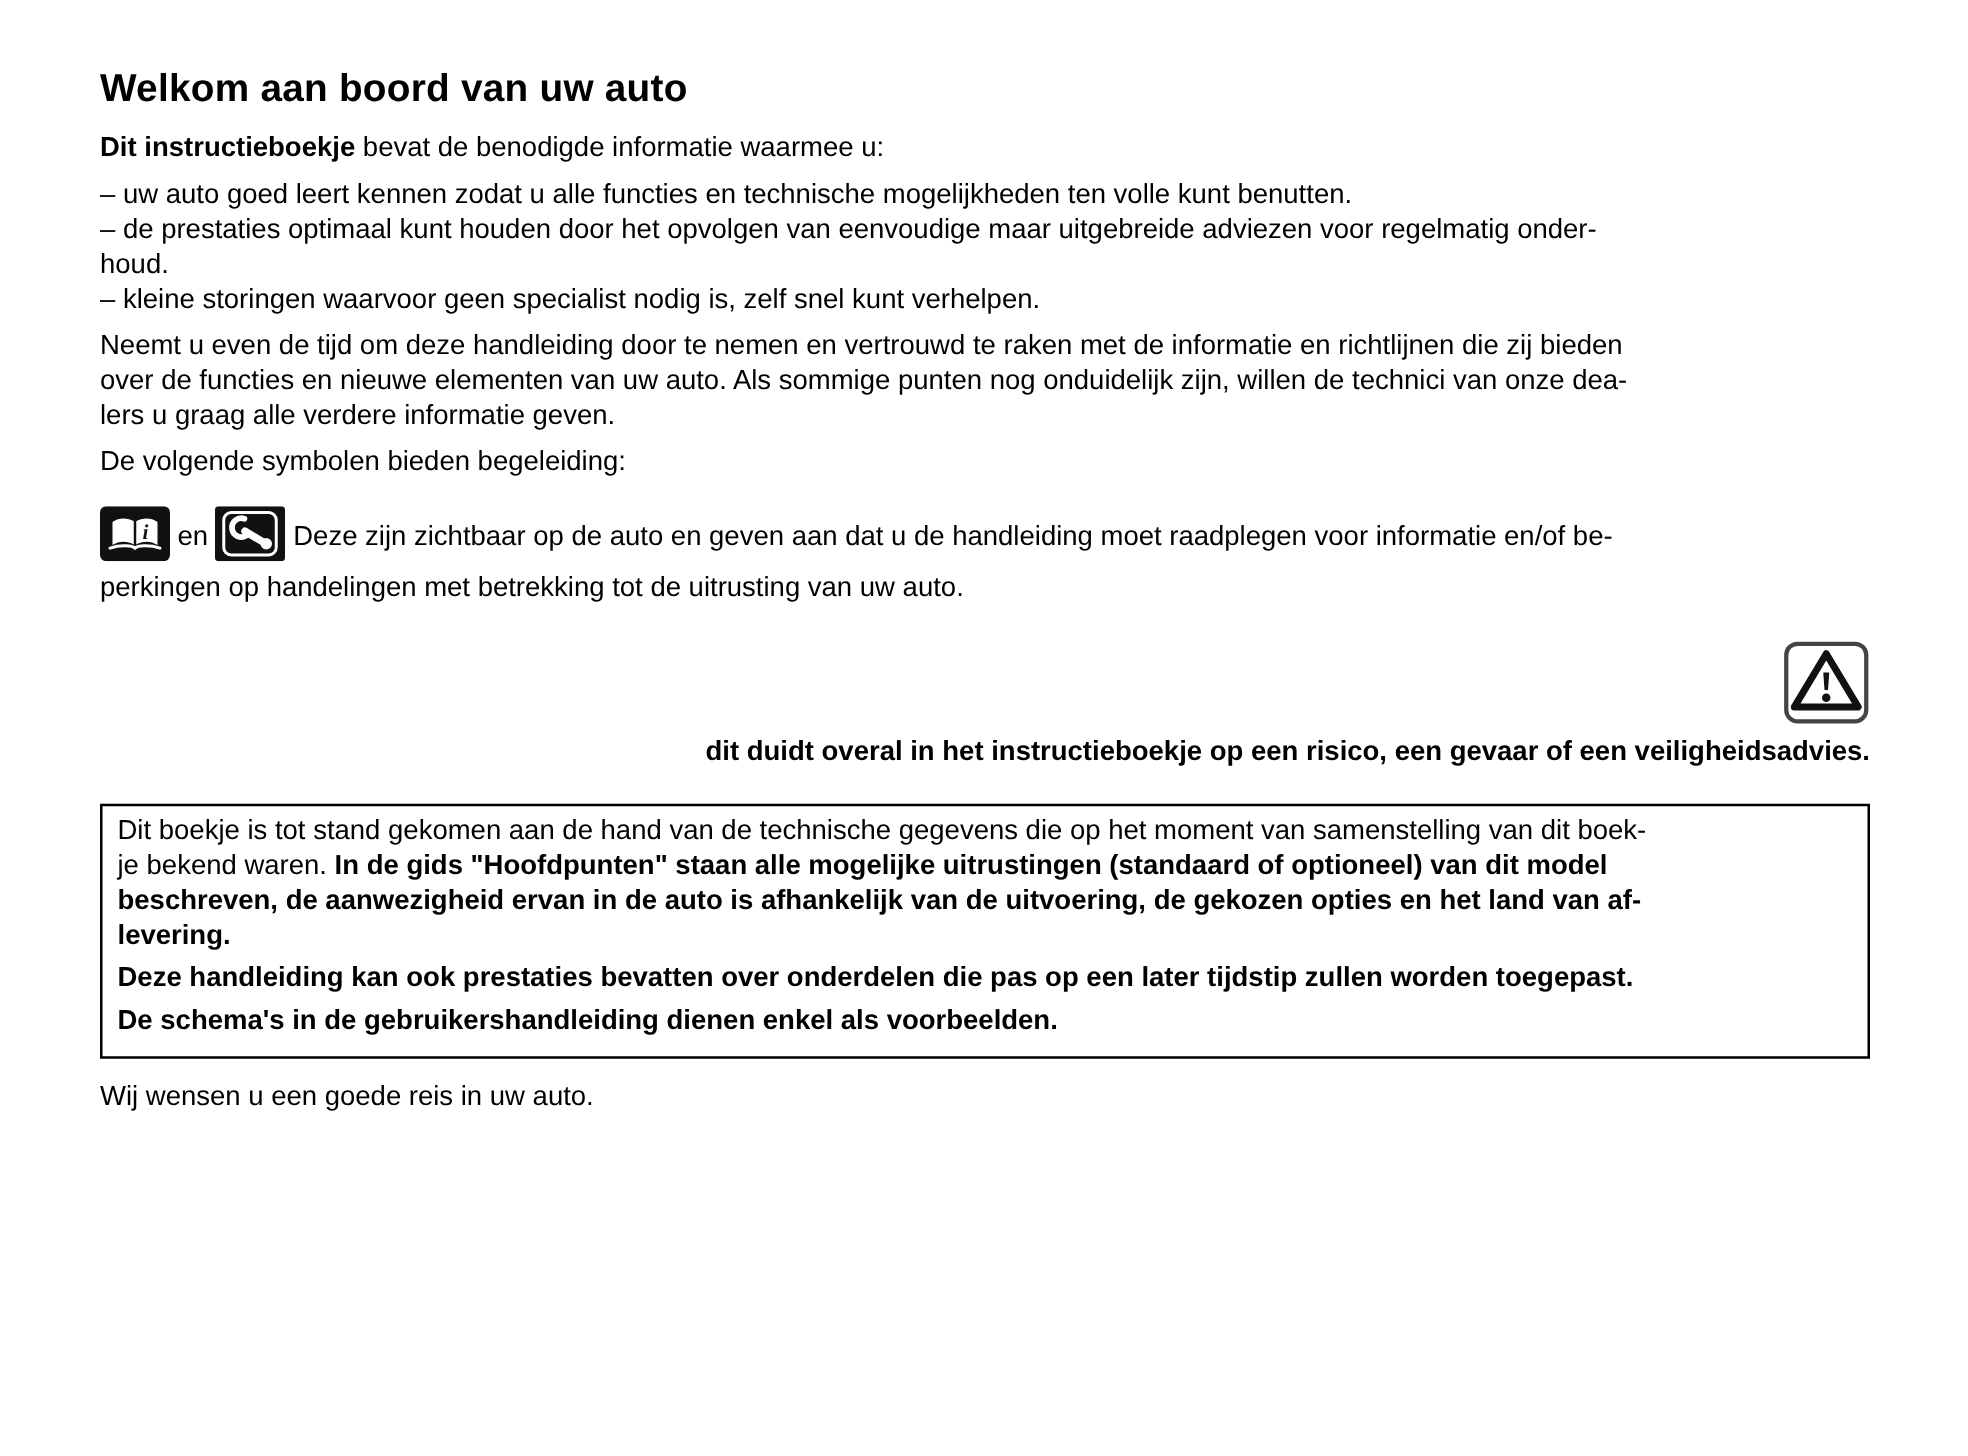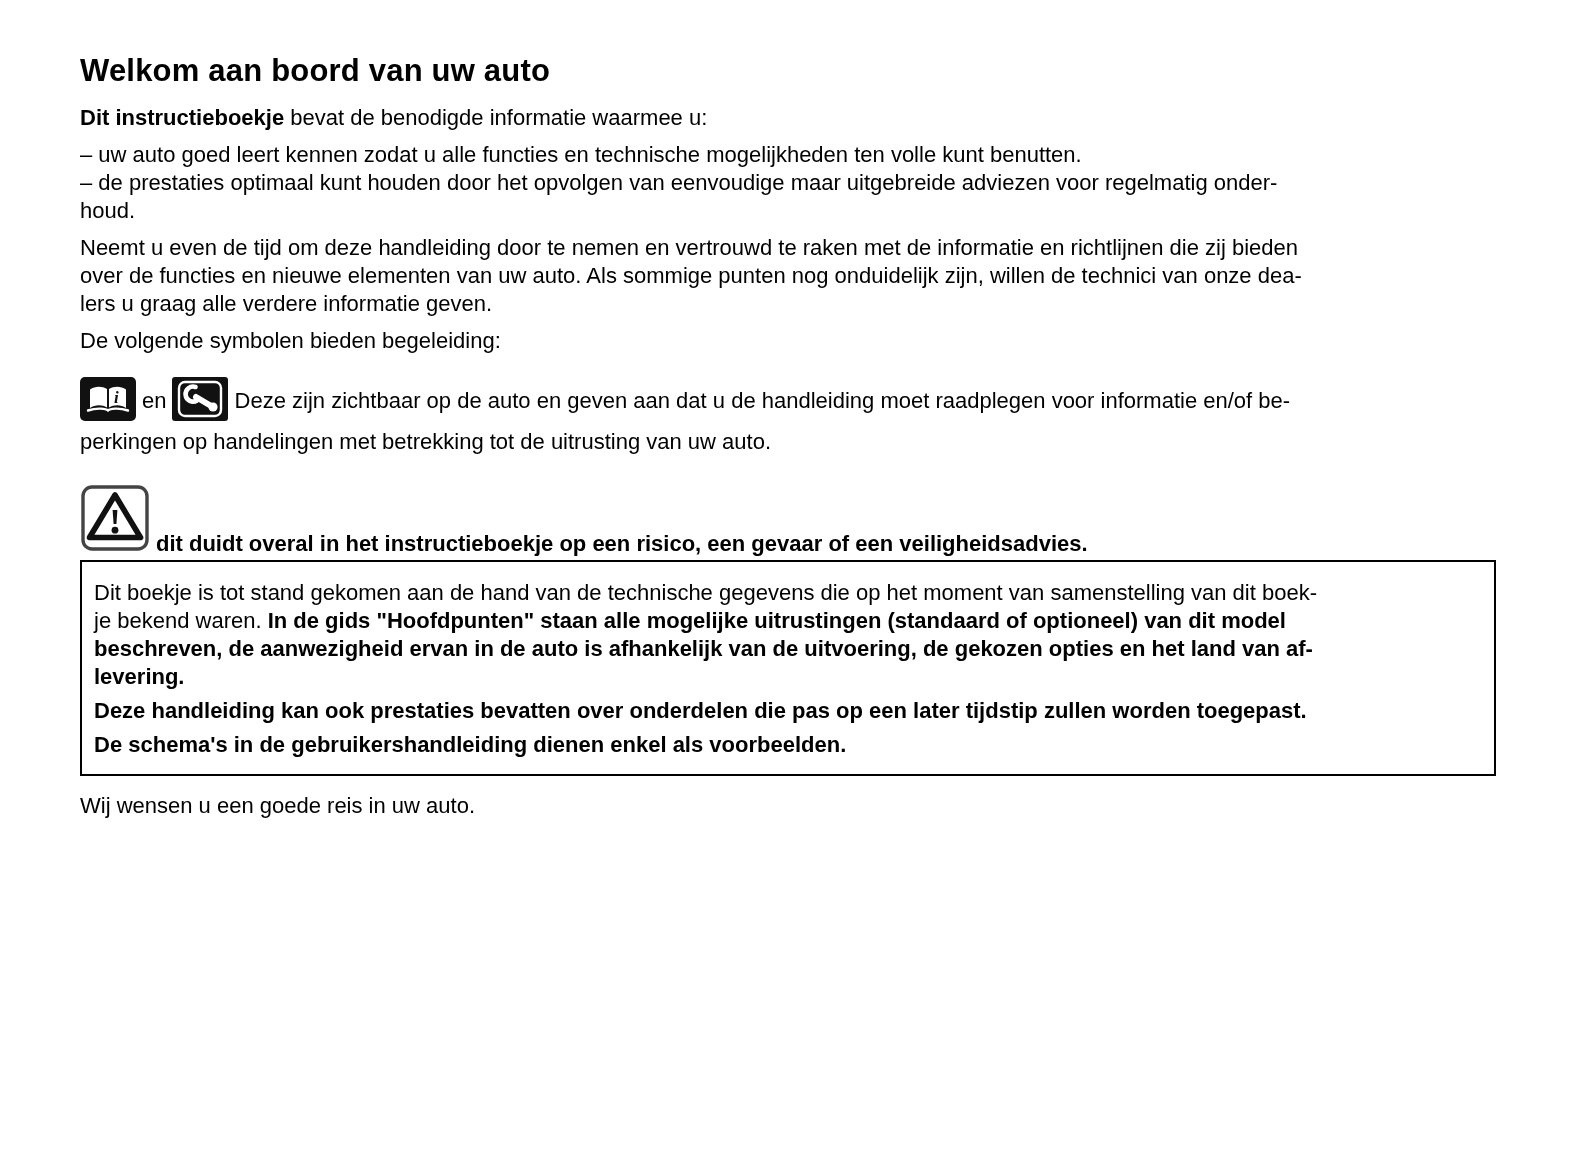--- a/index.html
+++ b/index.html
@@ -23,49 +23,50 @@
   }
   .intro { margin: 0 0 9px 0; }
   .bullets { margin: 0 0 9px 0; }
   .para1 { margin: 0 0 9px 0; }
   .symbols-intro { margin: 0 0 22px 0; }
   .symbols-line { margin: 0 0 14px 0; }
   .icon-badge { display: inline-block; vertical-align: -13px; }
   .conj { display: inline-block; margin: 0 6px; }
   .arrow-line { margin: 34px 0 0 0; display: flex; align-items: baseline; }
   .arrow-glyph { display: inline-block; width: 26px; margin: 0 26px 0 26px; position: relative; top: 2px; }
-  .warning-row { margin: 28px 0 0 0; display: flex; align-items: flex-end; }
+  .warning-row { margin: 28px 0 0 0; display: flex; align-items: flex-end; flex-direction: column; }
   .warning-row .icon-wrap { flex: 0 0 auto; }
   .warning-text { font-weight: 700; margin: 0 0 1px 6px; }
   .notice-box {
     box-sizing: border-box;
-    margin-top: 1px;
+    margin-top: 27px;
     width: 1416px;
     border: 2px solid #000;
-    padding: 17px 12px 15px 12px;
+    padding: 5px 12px 15px 12px;
   }
   .notice-box p { margin: 0; }
   .notice-box p + p { margin-top: 6px; }
   .bold { font-weight: 700; }
   .closing1 { margin: 16px 0 0 0; }
   .closing2 { margin: 10px 0 0 0; }
 </style>
 </head>
 <body>
 
 <div class="page">
 
   <h1 class="title">Welkom aan boord van uw auto</h1>
 
   <p class="intro t"><span class="bold">Dit instructieboekje</span><span> bevat de benodigde informatie waarmee u:</span></p>
 
   <div class="bullets">
     <p class="t">– uw auto goed leert kennen zodat u alle functies en technische mogelijkheden ten volle kunt benutten.</p>
     <p class="t">– de prestaties optimaal kunt houden door het opvolgen van eenvoudige maar uitgebreide adviezen voor regelmatig onder-
 houd.</p>
+    <p class="t">– kleine storingen waarvoor geen specialist nodig is, zelf snel kunt verhelpen.</p>
   </div>
 
   <p class="para1 t">Neemt u even de tijd om deze handleiding door te nemen en vertrouwd te raken met de informatie en richtlijnen die zij bieden
 over de functies en nieuwe elementen van uw auto. Als sommige punten nog onduidelijk zijn, willen de technici van onze dea-
 lers u graag alle verdere informatie geven.</p>
 
   <p class="symbols-intro t">De volgende symbolen bieden begeleiding:</p>
 
   <p class="symbols-line t"><span class="icon-badge"><svg width="56" height="44" viewBox="0 0 56 44" aria-hidden="true">
           <rect x="0" y="0" width="56" height="44" rx="5" fill="#111"></rect>

